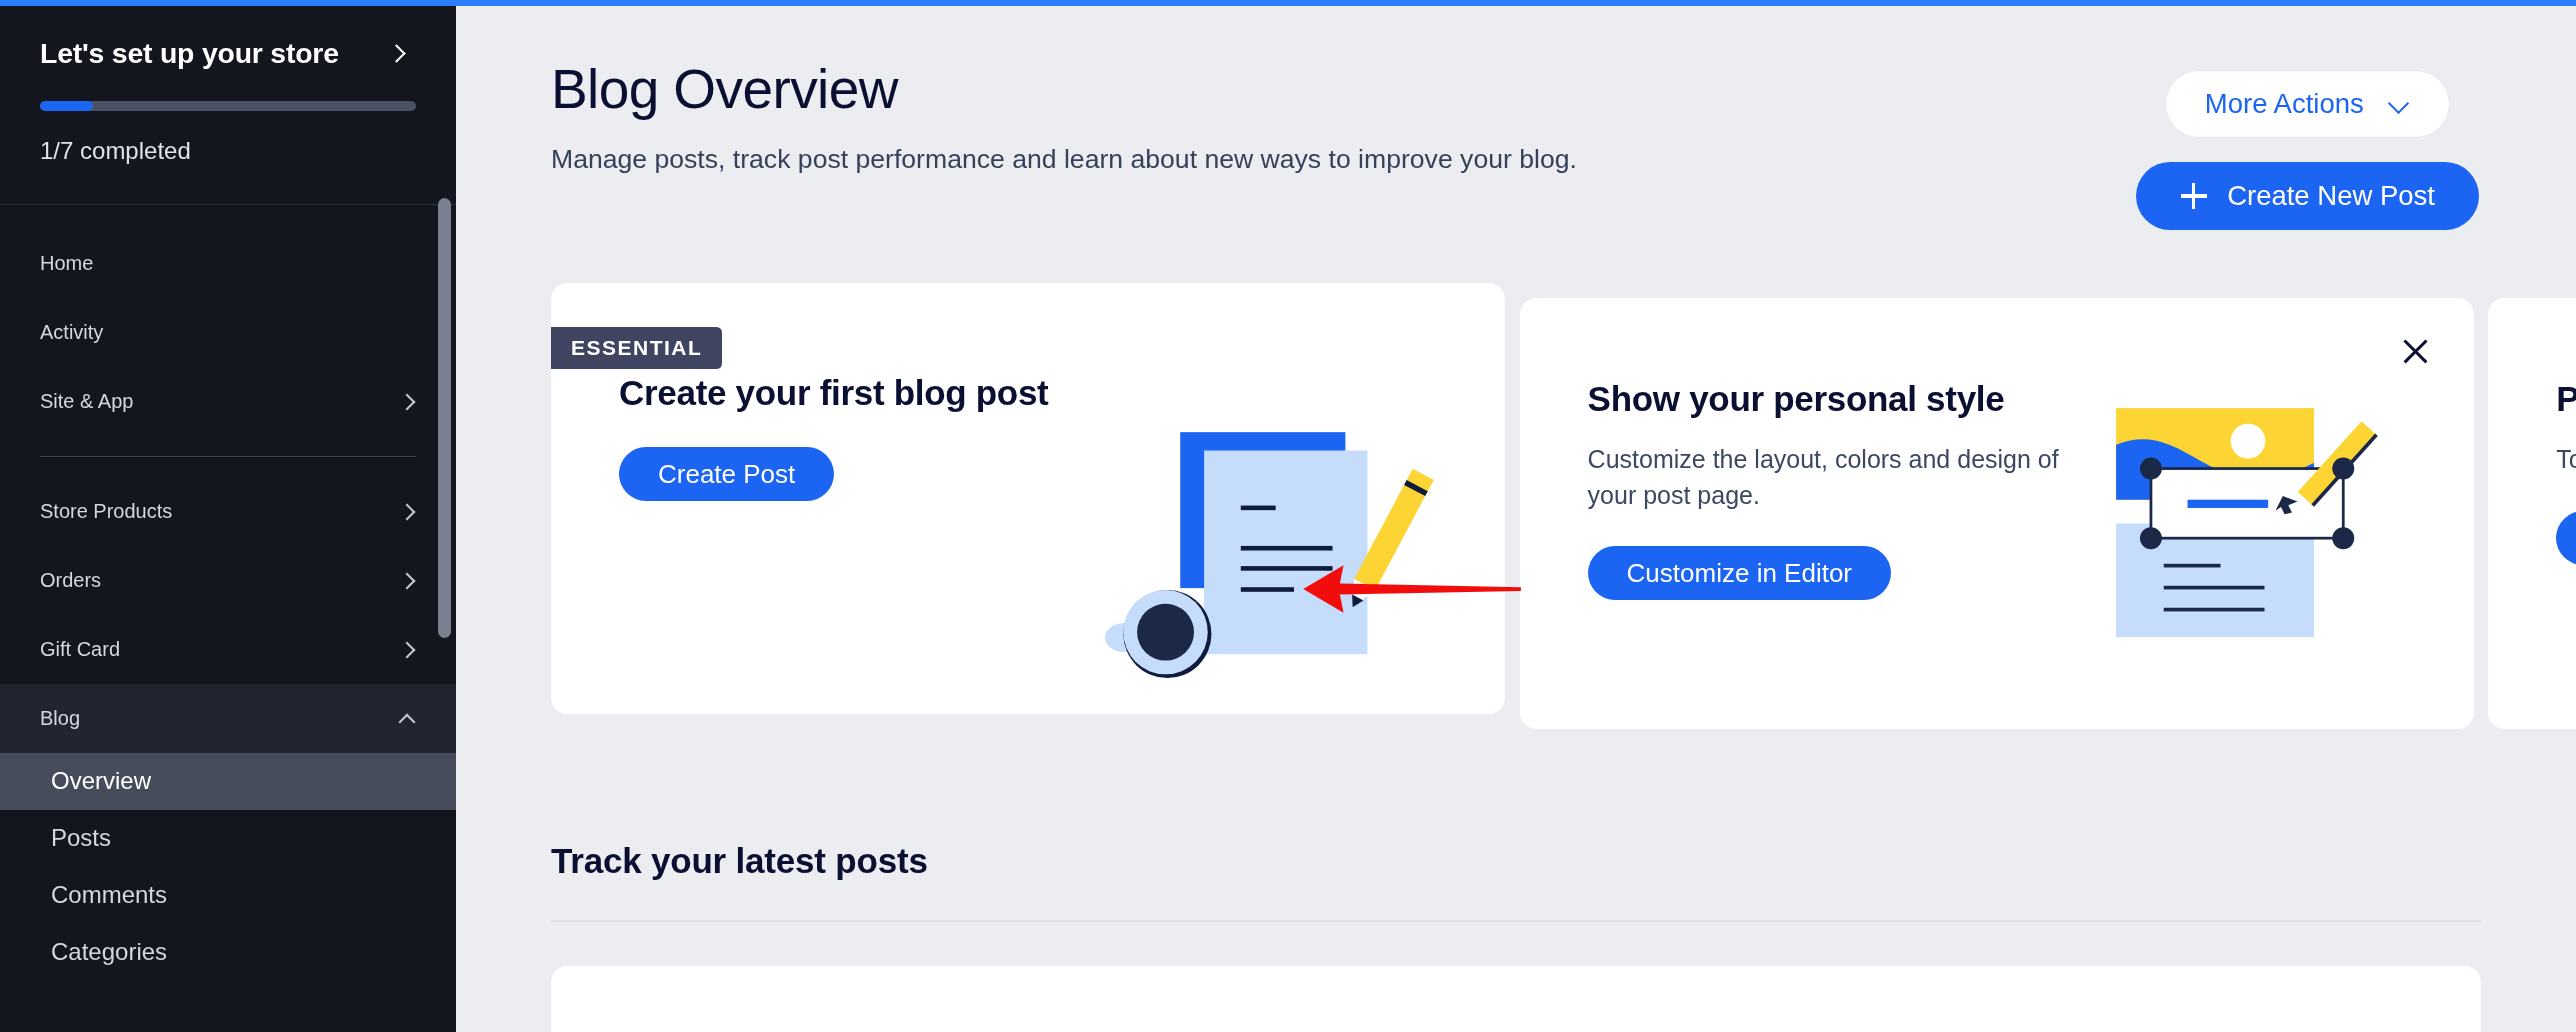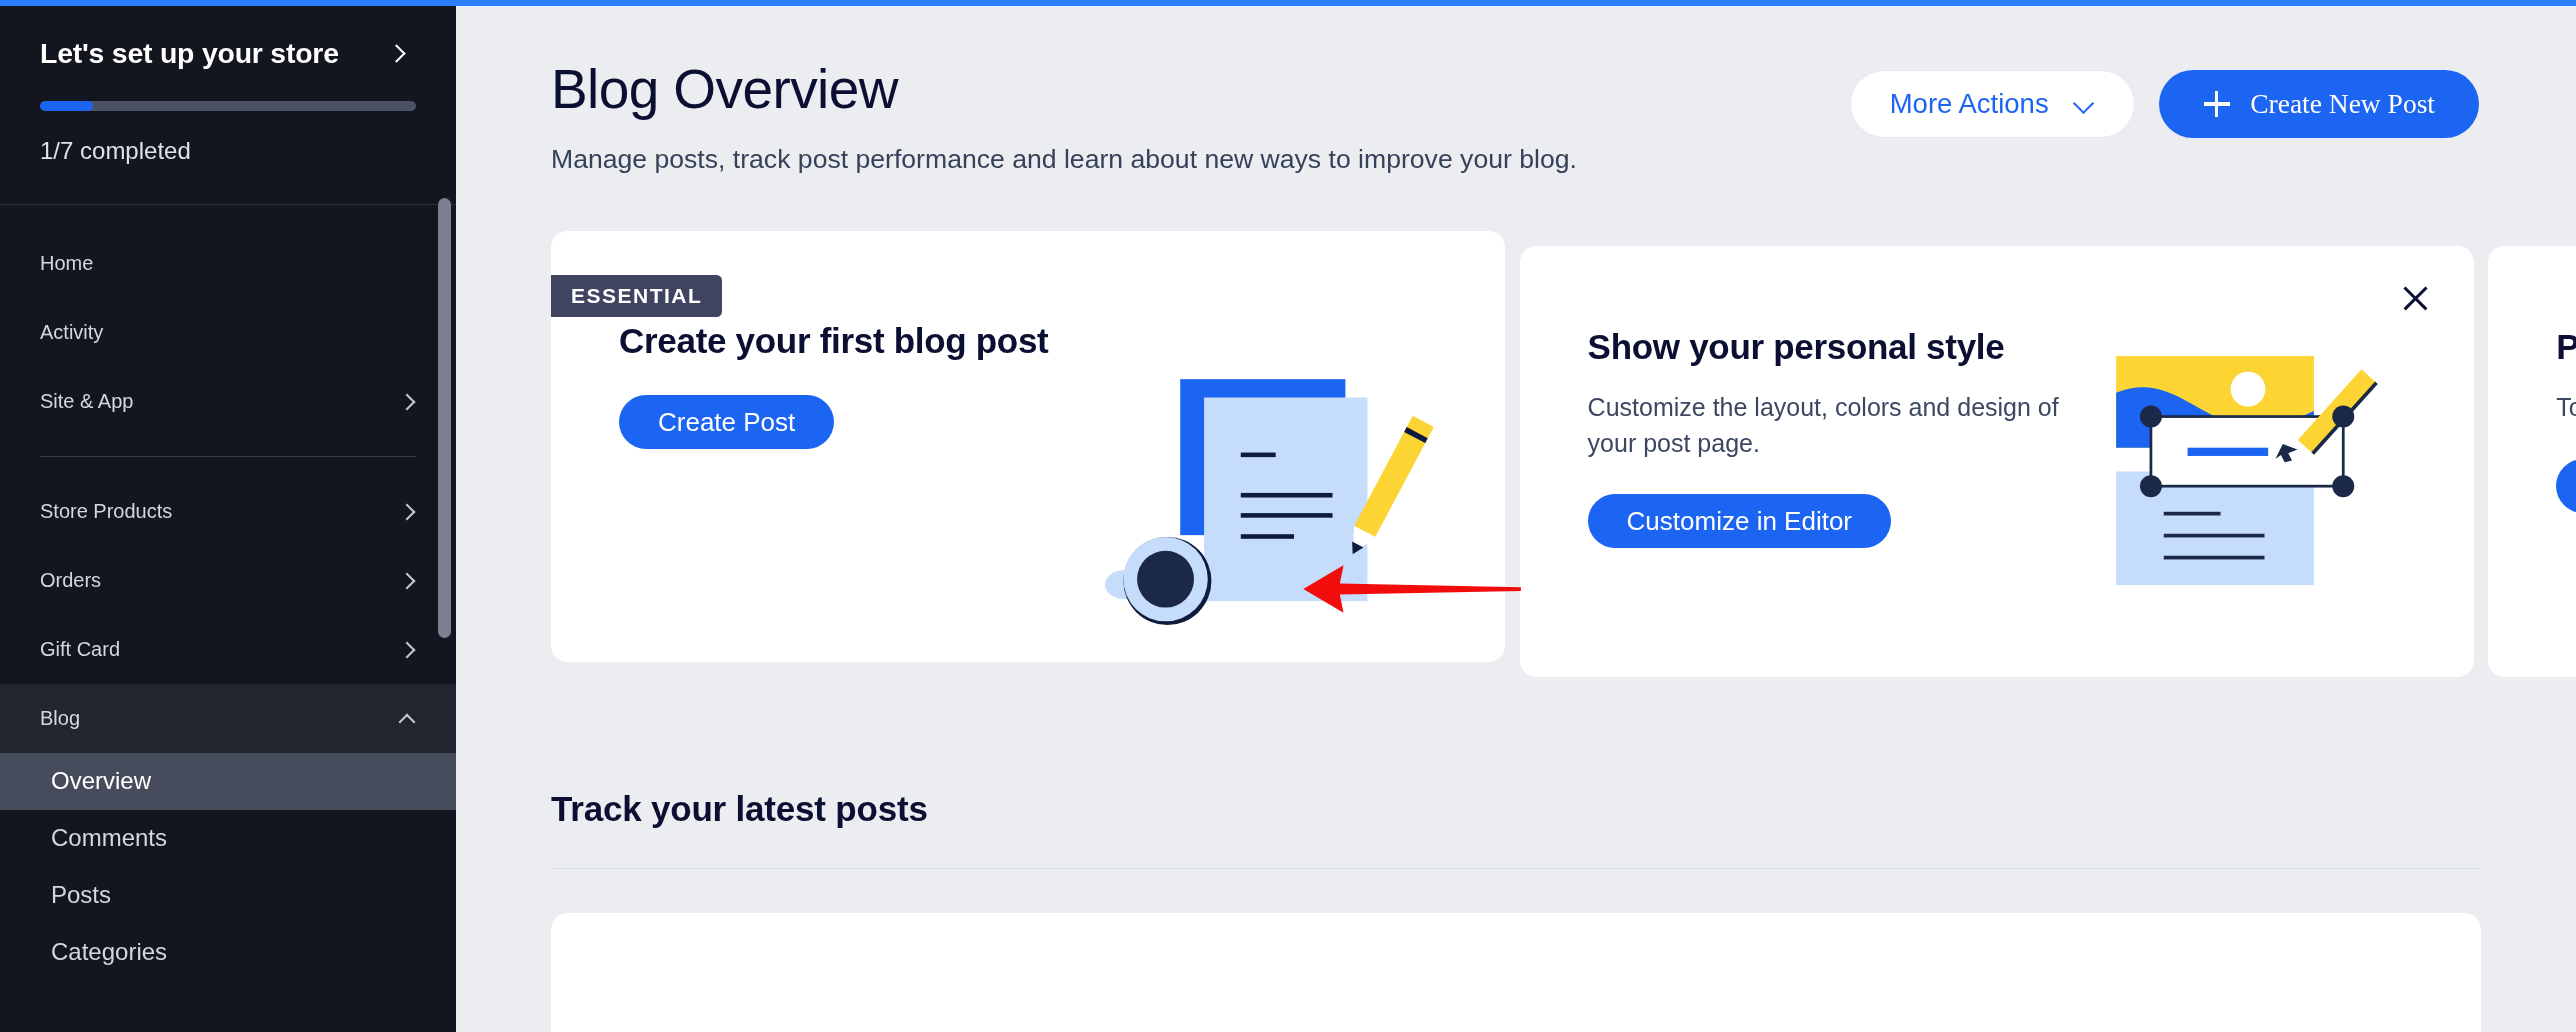--- a/index.html
+++ b/index.html
@@ -88,32 +88,32 @@
     display: flex; align-items: flex-start; justify-content: space-between;
     padding: 57px 97px 0 95px;
   }
   .page-title {
     font-size: 55px; font-weight: 400; color: #0b1033; letter-spacing: -0.6px;
   }
   .page-sub {
     margin-top: 20px; font-size: 26.6px; line-height: 1.38; color: #36415a;
     max-width: 1165px;
   }
-  .header-actions { display: flex; align-items: center; gap: 24px; padding-top: 13px; }
+  .header-actions { display: flex; align-items: center; gap: 24px; padding-top: 13px; flex-direction: column; }
   .btn {
     display: inline-flex; align-items: center; justify-content: center;
     border-radius: 916px; cursor: pointer; white-space: nowrap;
     font-size: 27.5px; font-weight: 400;
   }
   .btn-secondary {
     background: #ffffff; color: #1c64f2; border: 1.8px solid #e3e8f0;
     height: 68px; padding: 0 39px; gap: 24px;
   }
   .btn-primary {
-    background: #1c64f2; color: #ffffff; height: 68px; padding: 0 44px; gap: 20px; font-family: Liberation Serif, serif;
+    background: #1c64f2; color: #ffffff; height: 68px; padding: 0 44px; gap: 20px;
   }
   .chev-down-blue { width: 22px; height: 22px; position: relative; flex: 0 0 22px; }
   .chev-down-blue::before {
     content: ""; position: absolute; left: 3.7px; top: 2.8px;
     width: 13px; height: 13px;
     border-right: 2.8px solid #1c64f2; border-bottom: 2.8px solid #1c64f2;
     transform: rotate(45deg);
   }
   .plus-icon {
     width: 27.5px; height: 27.5px; position: relative; flex: 0 0 27.5px;
@@ -233,24 +233,24 @@
       </div>
       <div class="nav-item active-parent">
         <span>Blog</span>
         <span class="chev-small chev-up"></span>
       </div>
 
       <div class="nav-item level2 active">
         <span>Overview</span>
       </div>
       <div class="nav-item level2">
+        <span>Posts</span>
+      </div>
+      <div class="nav-item level2">
         <span>Comments</span>
-      </div>
-      <div class="nav-item level2">
-        <span>Posts</span>
       </div>
       <div class="nav-item level2">
         <span>Categories</span>
       </div>
       <div class="nav-item level2 nav-faint">
         
       </div>
     </nav>
 
     <div class="sb-scroll"></div>

